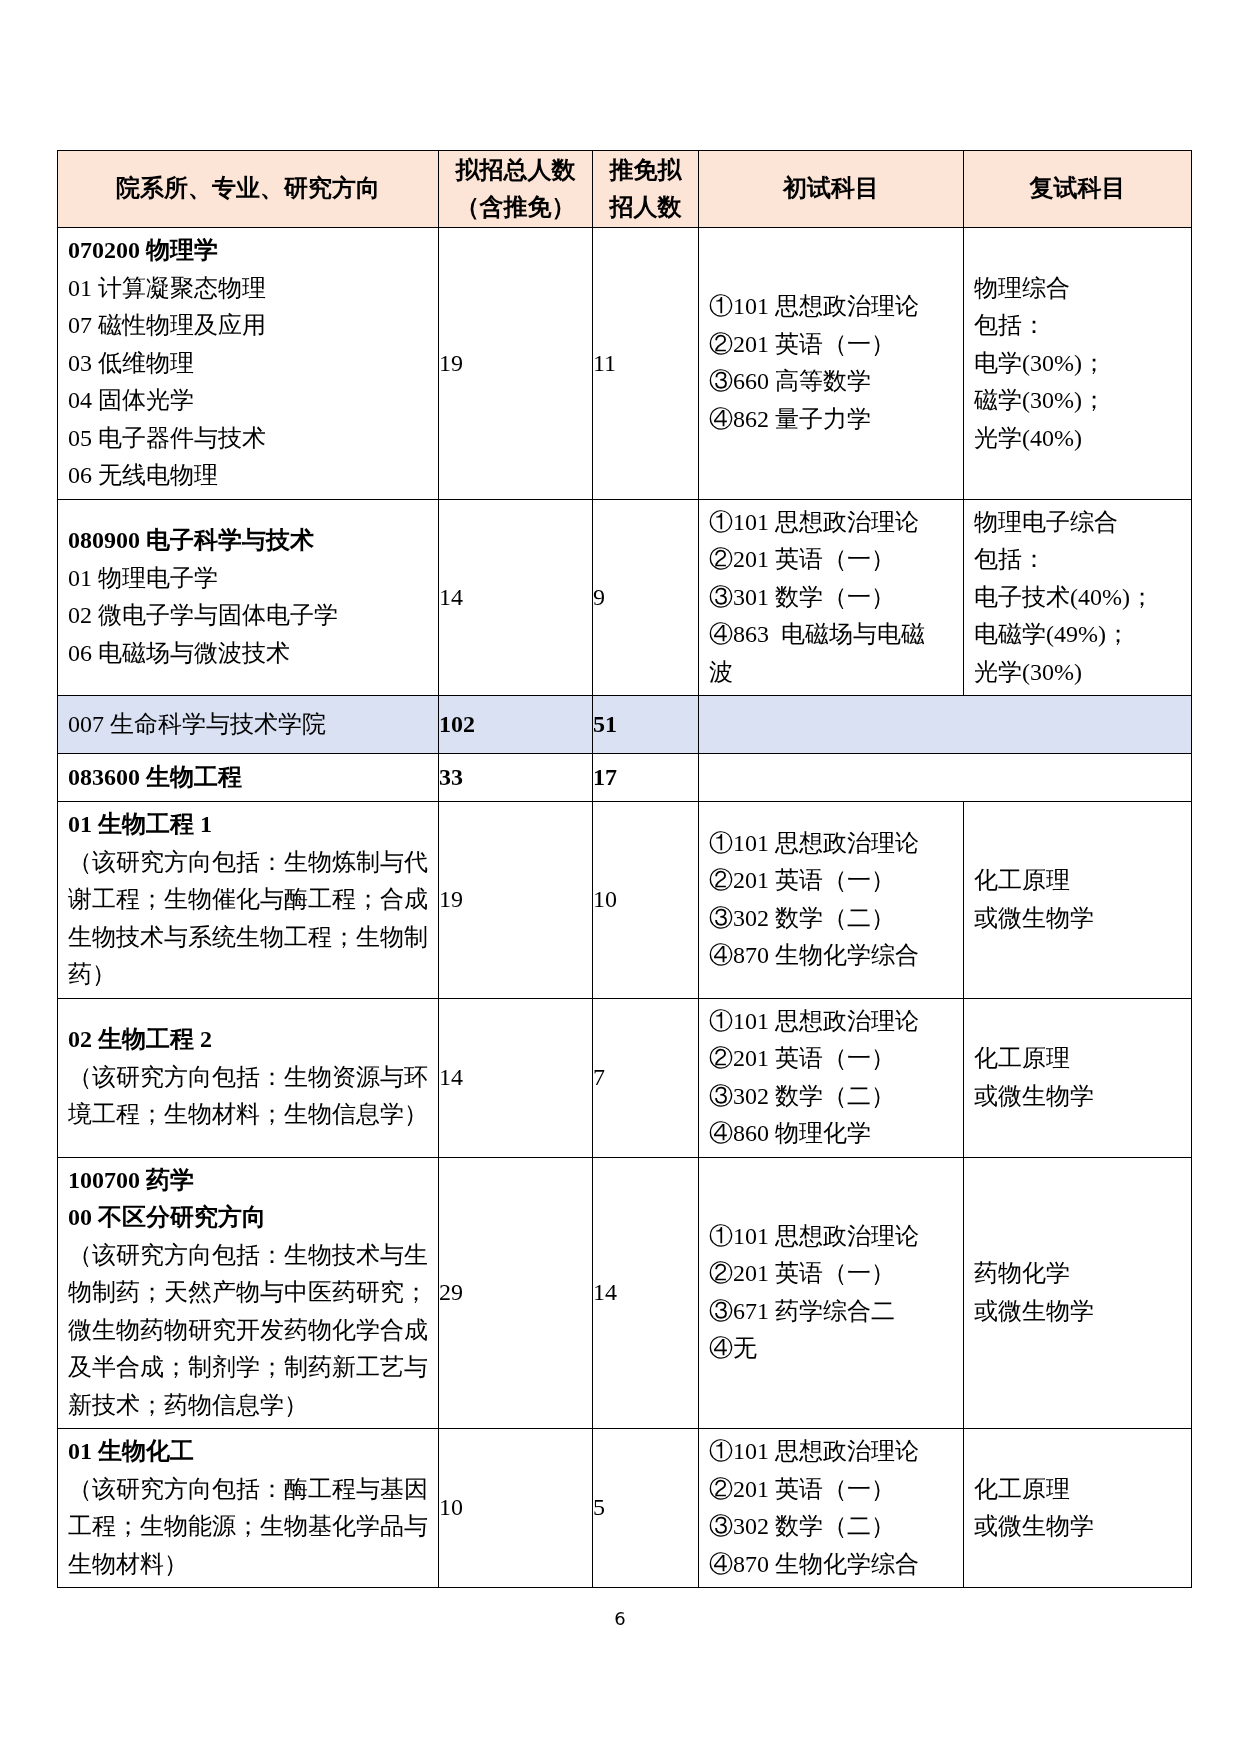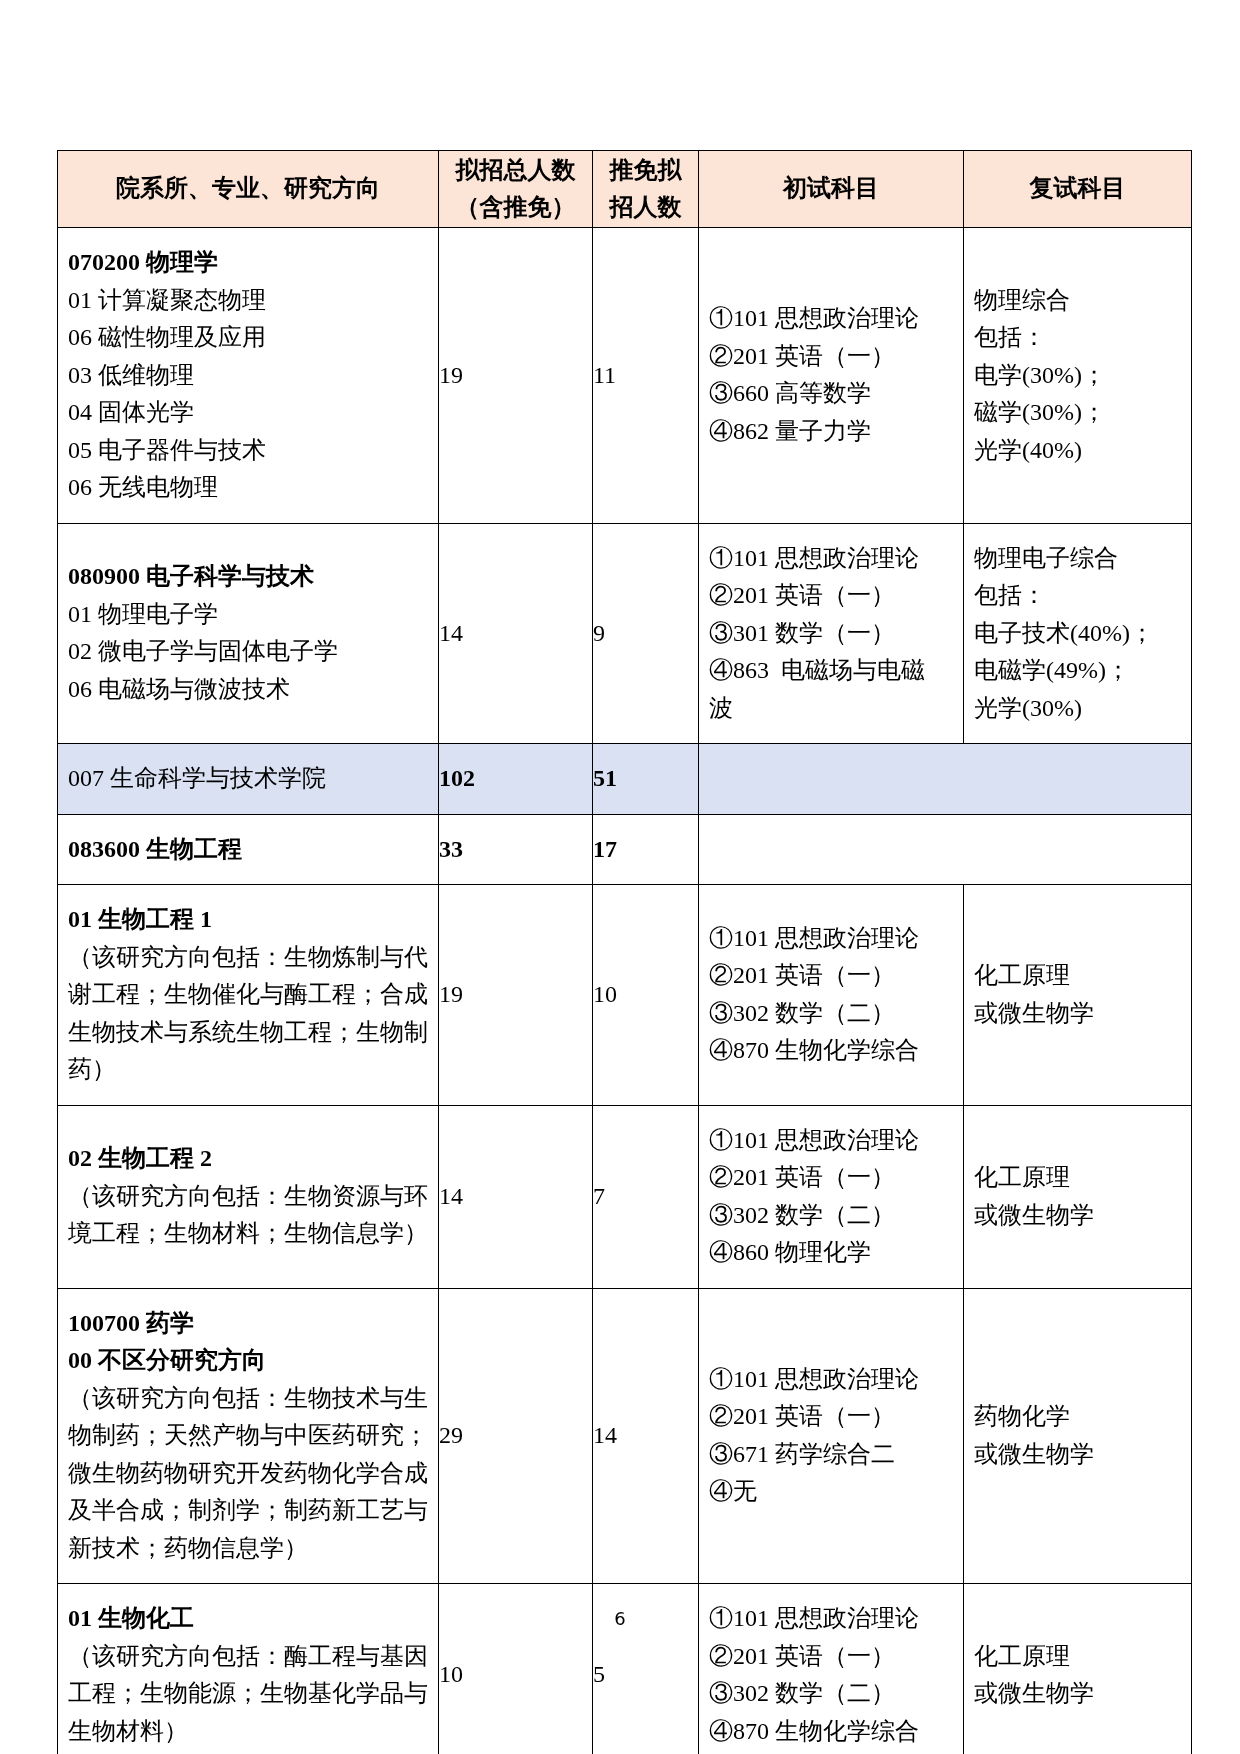--- a/index.html
+++ b/index.html
@@ -2,21 +2,21 @@
 <html><head>
   <meta charset="utf-8">
   <style>
     html, body { margin: 0; padding: 0; background: #ffffff; }
     body { width: 1240px; height: 1754px; position: relative; font-family: "Liberation Serif", "DejaVu Serif", serif; color: #000; }
     .page { position: absolute; left: 0; top: 0; width: 1240px; height: 1754px; text-decoration: underline; }
     table.admissions { position: absolute; left: 57px; top: 150px; width: 1134px; border-collapse: collapse; table-layout: fixed; }
     table.admissions td, table.admissions th { border: 1.5px solid #000; font-size: 24px; line-height: 37.5px; vertical-align: middle; padding: 0; }
     th { background: #fce4d6; font-weight: bold; text-align: center; height: 76px; font-family: "DejaVu Sans", sans-serif; font-size: 23px; line-height: 36px; }
     col.c1 { width: 381px; } col.c2 { width: 154px; } col.c3 { width: 106px; } col.c4 { width: 265px; } col.c5 { width: 228px; }
-    .left { padding: 16px 10px !important; text-align: left; }
+    .left { padding: 4px 10px !important; text-align: left; }
     .center { text-align: left; }
     .bold { font-weight: bold; }
     .group { background: #d9e1f2; }
     .line { display: block; }
     .desc { display: block; text-align: justify; text-align-last: left; }
     .page-number { position: absolute; top: 1608px; left: 0; width: 1240px; text-align: center; font-family: "DejaVu Sans", sans-serif; font-size: 18px; }
   </style>
 </head>
 <body>
 
@@ -43,21 +43,21 @@
         <th>初试科目</th>
         <th>复试科目</th>
       </tr>
     </thead>
     <tbody>
 
       <tr style="height:262px">
         <td class="left">
           <span class="line bold">070200 物理学</span>
           <span class="line">01 计算凝聚态物理</span>
-          <span class="line">06 磁性物理及应用</span>
+          <span class="line">07 磁性物理及应用</span>
           <span class="line">03 低维物理</span>
           <span class="line">04 固体光学</span>
           <span class="line">05 电子器件与技术</span>
           <span class="line">06 无线电物理</span>
         </td>
         <td class="center">19</td>
         <td class="center">11</td>
         <td class="left">
           <span class="line">①101 思想政治理论</span>
           <span class="line">②201 英语（一）</span>

